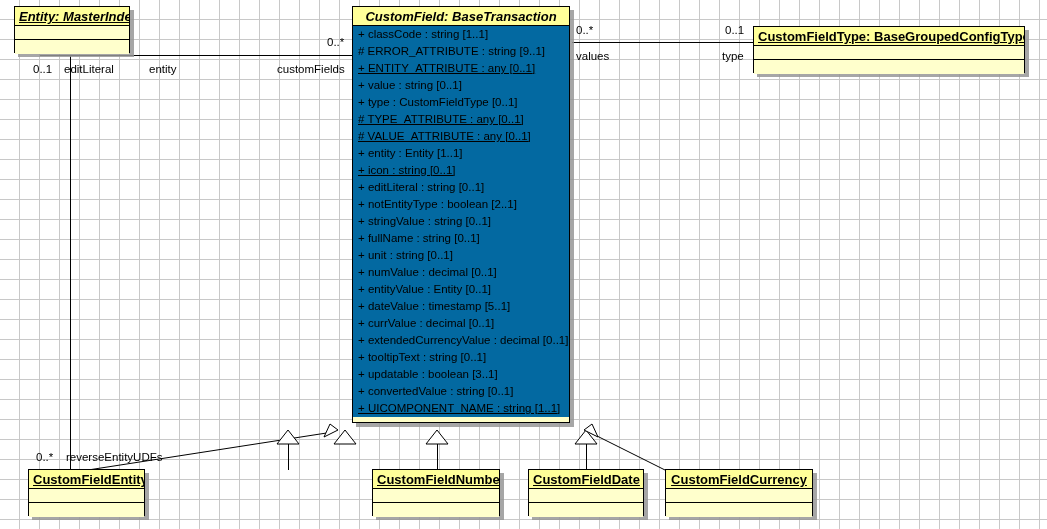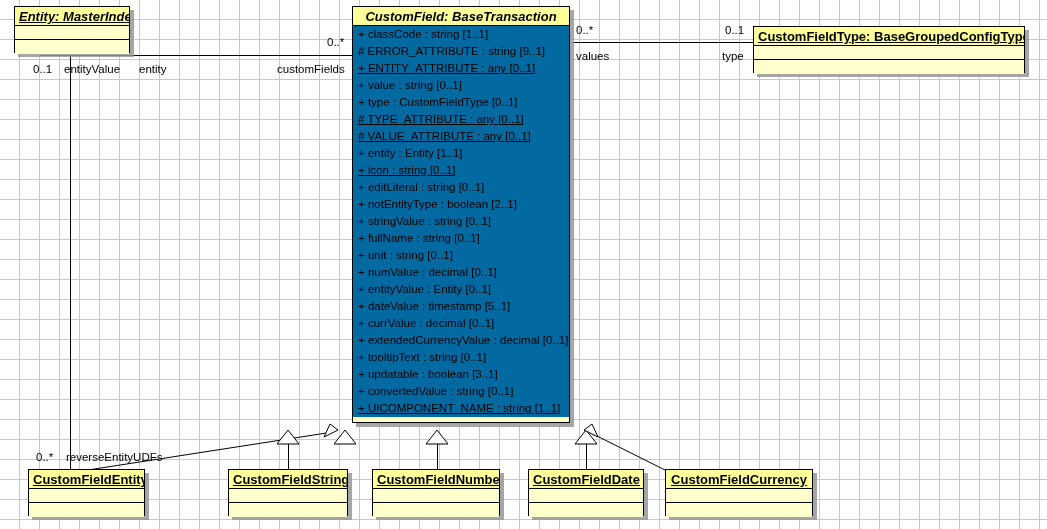--- a/index.html
+++ b/index.html
@@ -118,22 +118,22 @@
 
     <polygon points="338,430 324,437 330,424" fill="#ffffff" stroke="#000000" stroke-width="1"></polygon>
     <polygon points="345,430 334,444 356,444" fill="#ffffff" stroke="#000000" stroke-width="1"></polygon>
     <polygon points="288,430 277,444 299,444" fill="#ffffff" stroke="#000000" stroke-width="1"></polygon>
     <polygon points="437,430 426,444 448,444" fill="#ffffff" stroke="#000000" stroke-width="1"></polygon>
     <polygon points="586,430 575,444 597,444" fill="#ffffff" stroke="#000000" stroke-width="1"></polygon>
     <polygon points="584,430 598,437 592,424" fill="#ffffff" stroke="#000000" stroke-width="1"></polygon>
   </svg>
 
   <div class="conn-label" style="left:33px; top:63px;">0..1</div>
-  <div class="conn-label" style="left:64px; top:63px;">entityValue</div>
-  <div class="conn-label" style="left:139px; top:63px;">entity</div>
+  <div class="conn-label" style="left:64px; top:63px;">editLiteral</div>
+  <div class="conn-label" style="left:139px; top:63px;padding-left:10px;">entity</div>
   <div class="conn-label" style="left:277px; top:63px;">customFields</div>
   <div class="conn-label" style="left:327px; top:36px;">0..*</div>
 
   <div class="conn-label" style="left:576px; top:24px;">0..*</div>
   <div class="conn-label" style="left:576px; top:50px;">values</div>
   <div class="conn-label" style="left:725px; top:24px;">0..1</div>
   <div class="conn-label" style="left:722px; top:50px;">type</div>
 
   <div class="conn-label" style="left:36px; top:451px;">0..*</div>
   <div class="conn-label" style="left:66px; top:451px;">reverseEntityUDFs</div>
@@ -178,25 +178,20 @@
     <div class="uml-compartment divided" style="height:14px;"></div>
     <div class="uml-compartment" style="height:14px;"></div>
   </div>
 
   <div class="uml-class" style="left:28px; top:469px; width:117px; height:47px;">
     <div class="uml-title underline">CustomFieldEntity</div>
     <div class="uml-compartment divided" style="height:14px;"></div>
     <div class="uml-compartment" style="height:14px;"></div>
   </div>
 
-  <div class="uml-class" style="left:228px; top:469px; width:120px; height:47px;">
-    <div class="uml-title underline">CustomFieldString</div>
-    <div class="uml-compartment divided" style="height:14px;"></div>
-    <div class="uml-compartment" style="height:14px;"></div>
-  </div>
 
   <div class="uml-class" style="left:372px; top:469px; width:128px; height:47px;">
     <div class="uml-title underline">CustomFieldNumber</div>
     <div class="uml-compartment divided" style="height:14px;"></div>
     <div class="uml-compartment" style="height:14px;"></div>
   </div>
 
   <div class="uml-class" style="left:665px; top:469px; width:148px; height:47px;">
     <div class="uml-title underline">CustomFieldCurrency</div>
     <div class="uml-compartment divided" style="height:14px;"></div>

